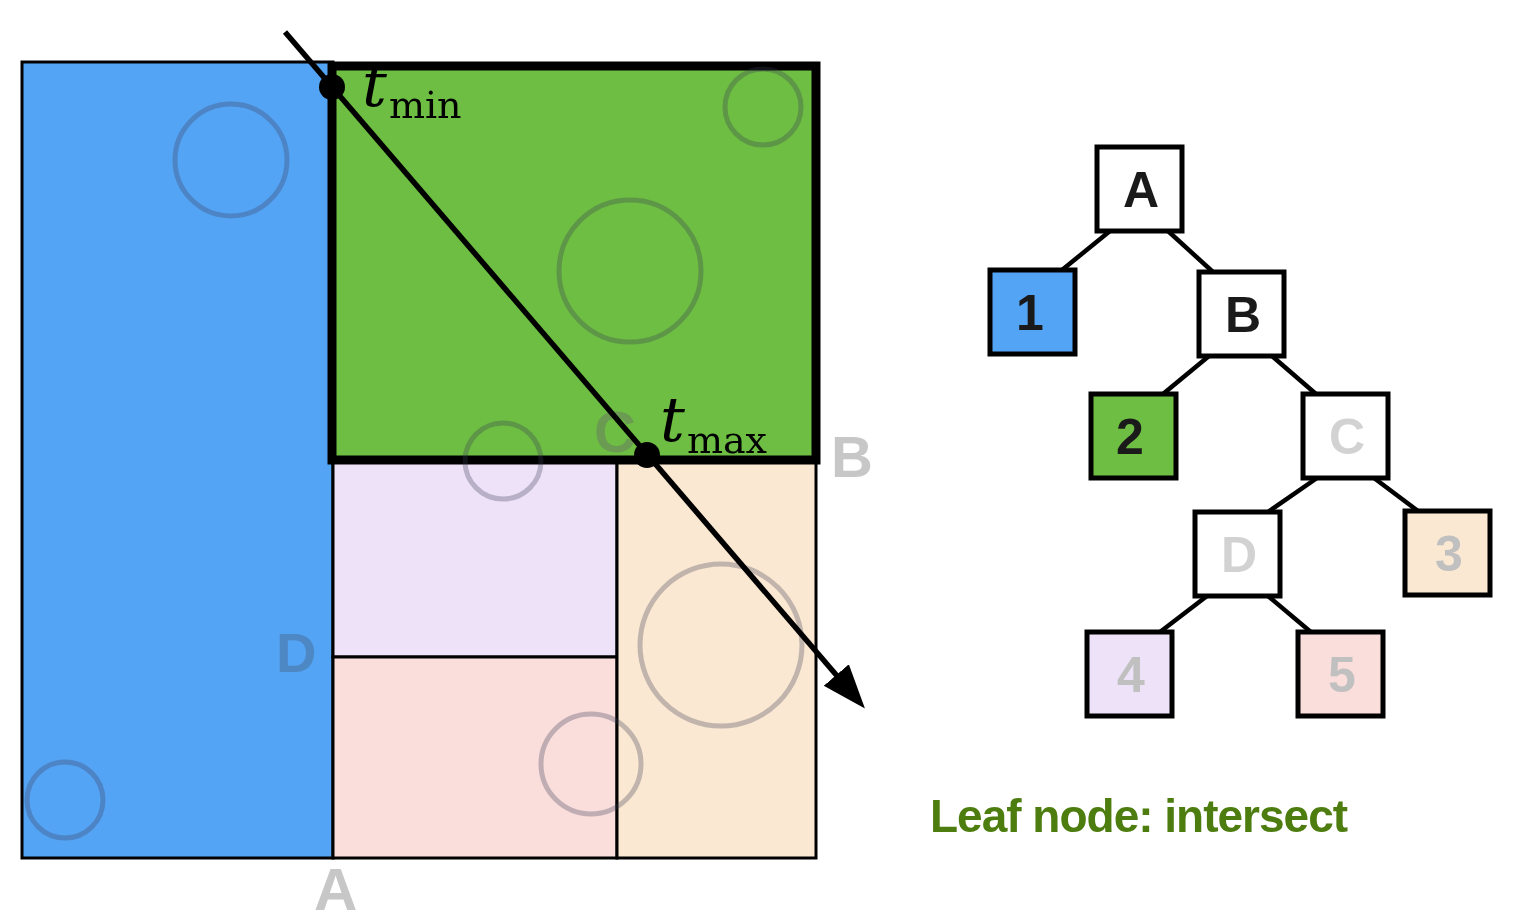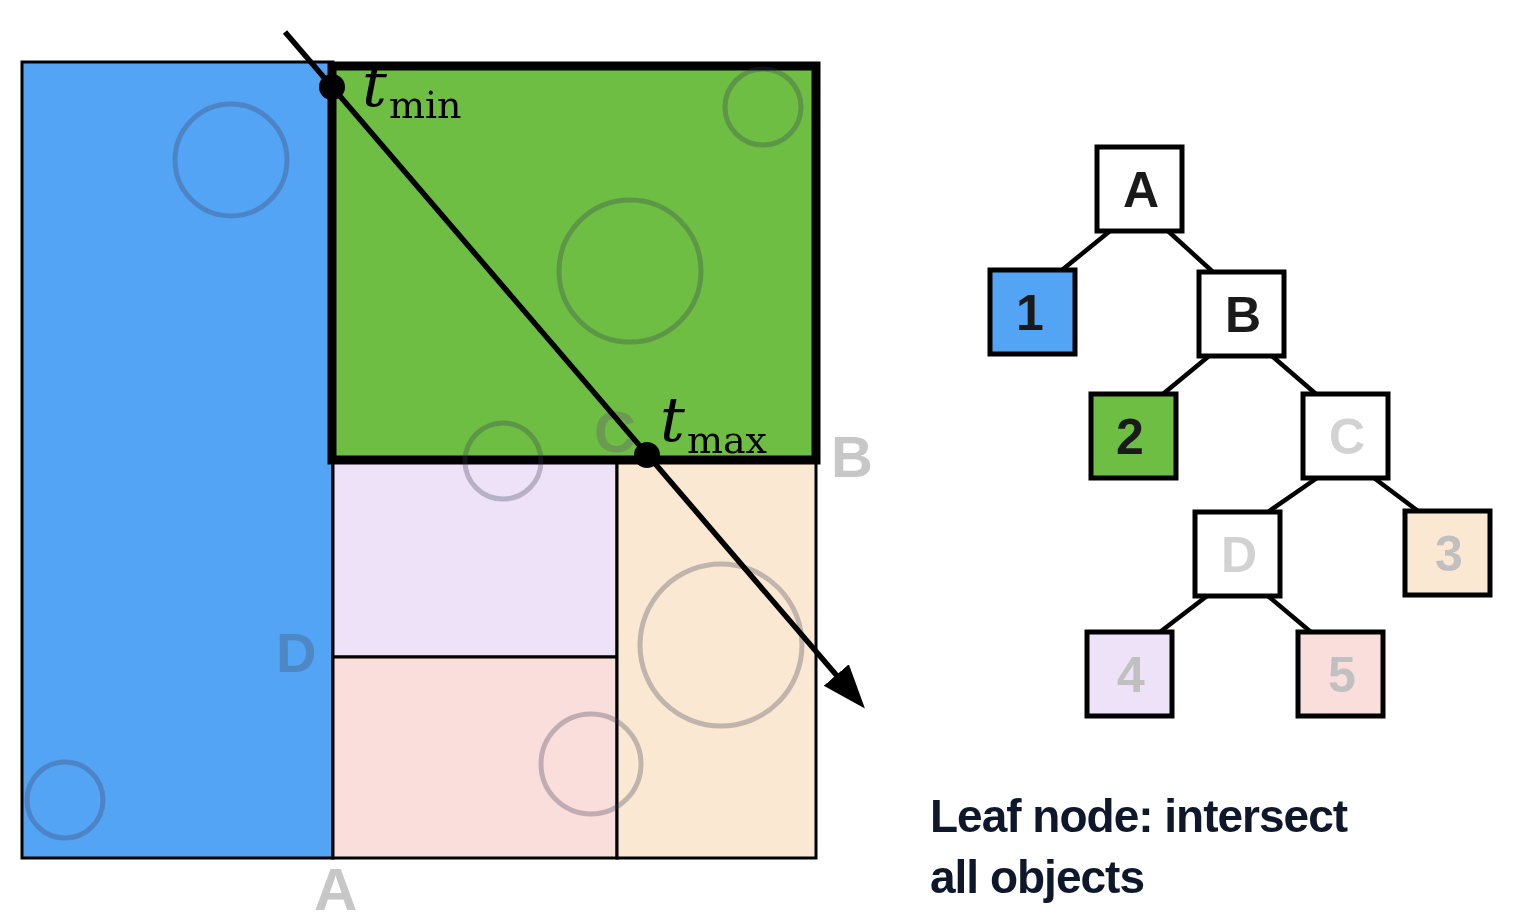--- a/index.html
+++ b/index.html
@@ -34,21 +34,21 @@
   }
   .caption {
     position: absolute;
     left: 930px;
     top: 786px;
     font-family: "Liberation Sans", sans-serif;
     font-weight: bold;
     font-size: 46px;
     line-height: 61px;
     letter-spacing: -1px;
-    color: #0f172a;
+    color: #4d7c0f;
     white-space: nowrap;
   }
 </style>
 </head>
 <body>
 
 <div class="canvas">
 
   <svg width="1526" height="924" viewBox="0 0 1526 924">
     <defs>
@@ -145,16 +145,15 @@
       <g>
         <rect x="1298" y="632" width="85" height="84" stroke="#000000" stroke-width="5" fill="#fadedb"></rect>
         <text class="node-label" x="1342" y="692" fill="#c0c0c0">5</text>
       </g>
 
     </g>
   </svg>
 
   <div class="caption">
     <div>Leaf node: intersect</div>
-    <div>all objects</div>
   </div>
 
 </div>
 
 </body></html>

